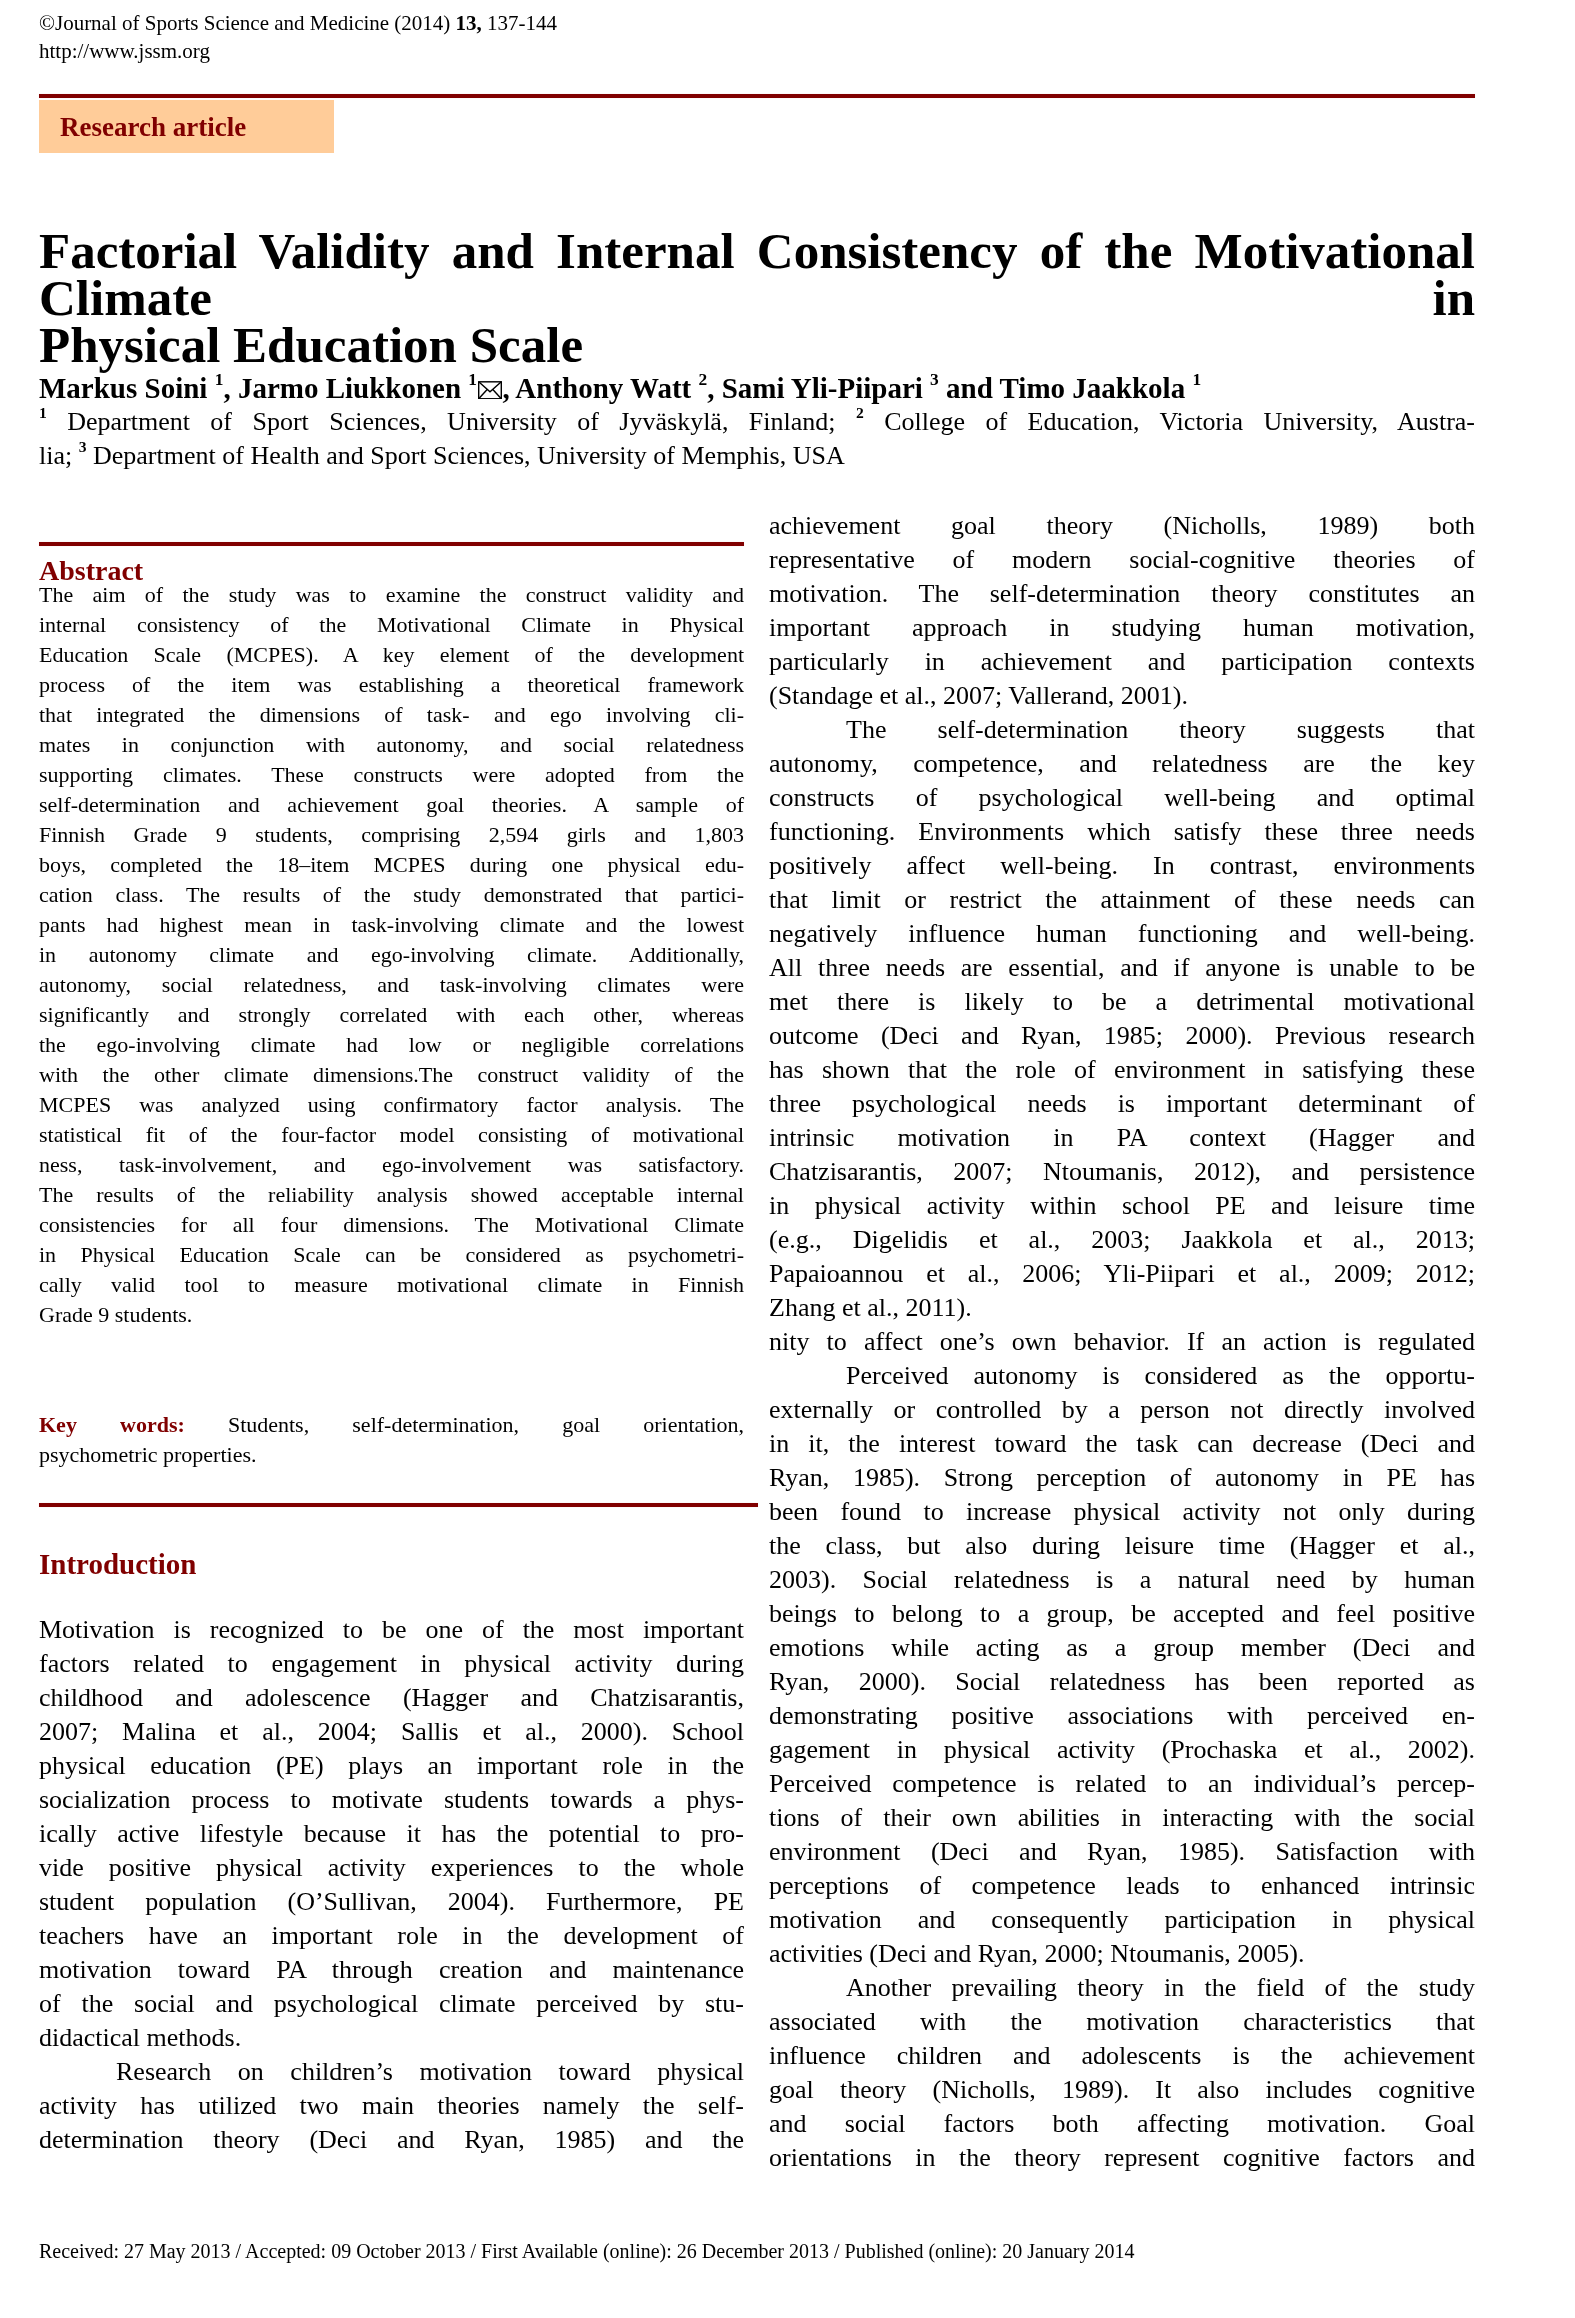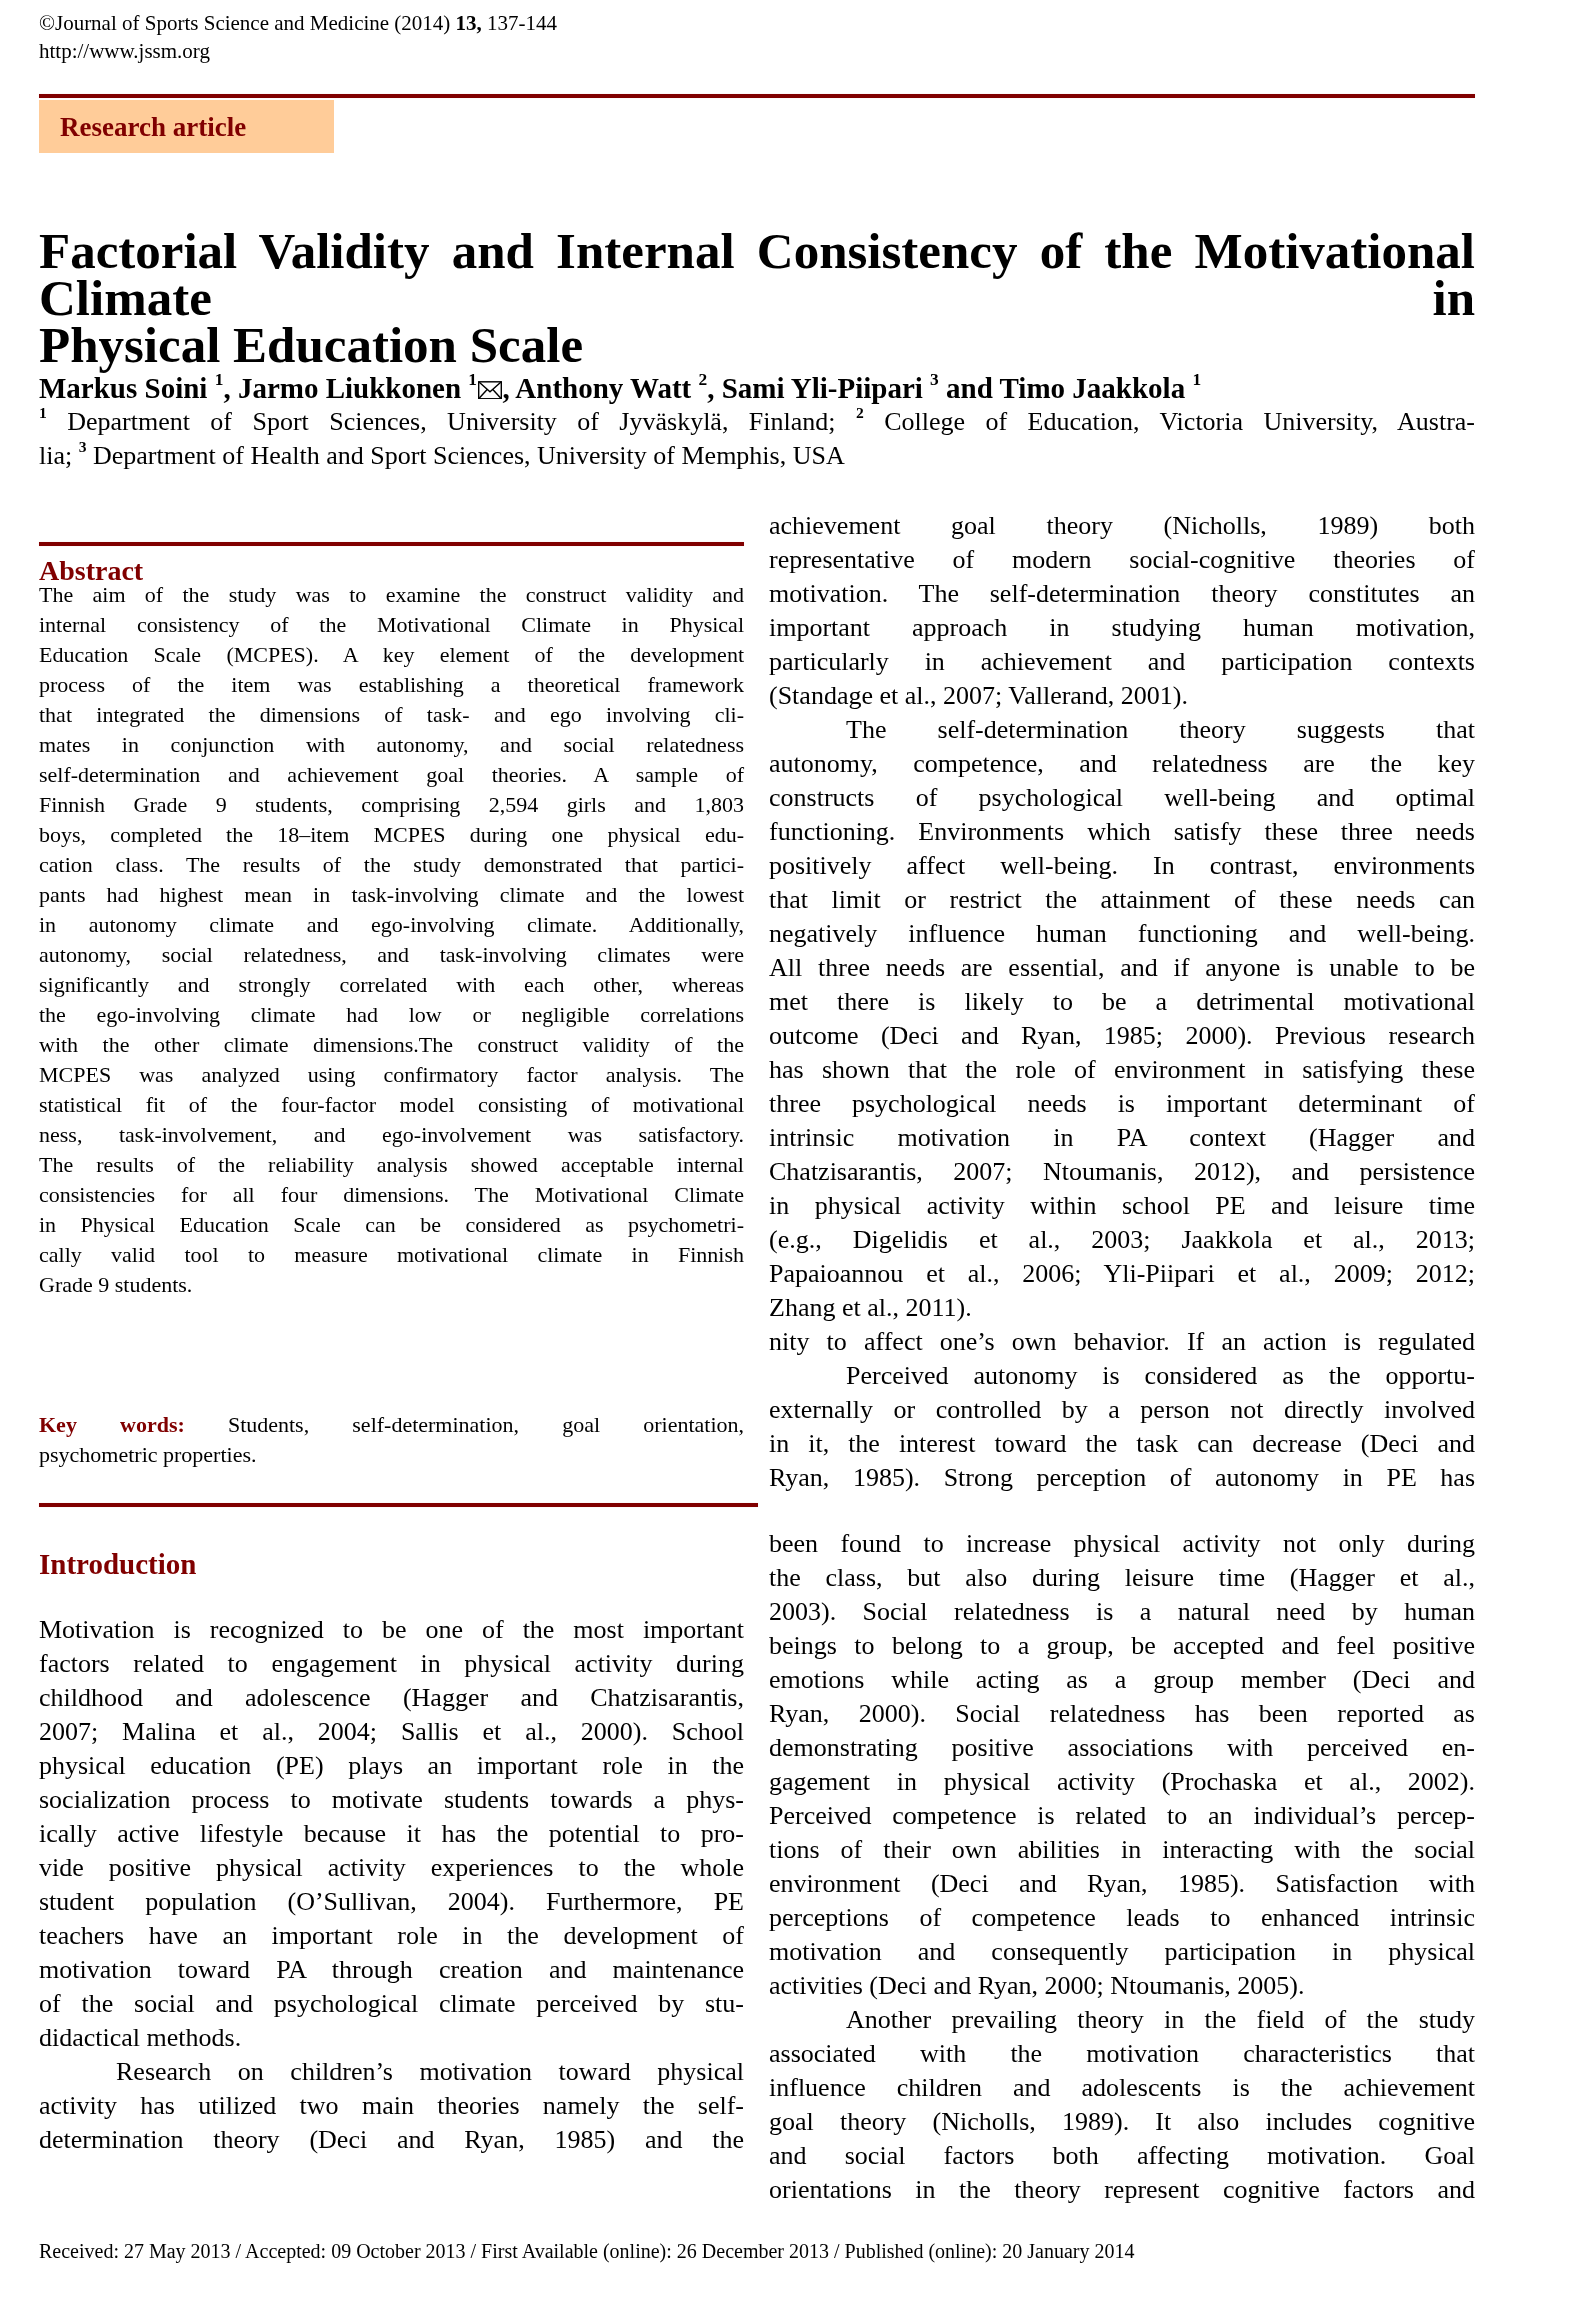--- a/index.html
+++ b/index.html
@@ -64,20 +64,21 @@
 
 <div class="rule" style="left:39px; top:542px; width:705px;"></div>
 <div class="abs section-red abstract-head" style="left:39px; top:555px;">Abstract</div>
 <div class="abs abstract-body" id="abstract-body" style="left:39px; top:580px; width:705px;">
     <span class="jline" style="white-space: normal; width: 100%;">The aim of the study was to examine the construct validity and</span>
     <span class="jline" style="white-space: normal; width: 100%;">internal consistency of the Motivational Climate in Physical</span>
     <span class="jline" style="white-space: normal; width: 100%;">Education Scale (MCPES). A key element of the development</span>
     <span class="jline" style="white-space: normal; width: 100%;">process of the item was establishing a theoretical framework</span>
     <span class="jline" style="white-space: normal; width: 100%;">that integrated the dimensions of task- and ego involving cli-</span>
     <span class="jline" style="white-space: normal; width: 100%;">mates in conjunction with autonomy, and social relatedness</span>
+    <span class="jline" style="white-space: normal; width: 100%;">supporting climates. These constructs were adopted from the</span>
     <span class="jline" style="white-space: normal; width: 100%;">self-determination and achievement goal theories. A sample of</span>
     <span class="jline" style="white-space: normal; width: 100%;">Finnish Grade 9 students, comprising 2,594 girls and 1,803</span>
     <span class="jline" style="white-space: normal; width: 100%;">boys, completed the 18–item MCPES during one physical edu-</span>
     <span class="jline" style="white-space: normal; width: 100%;">cation class. The results of the study demonstrated that partici-</span>
     <span class="jline" style="white-space: normal; width: 100%;">pants had highest mean in task-involving climate and the lowest</span>
     <span class="jline" style="white-space: normal; width: 100%; font-family: Liberation Serif, serif;">in autonomy climate and ego-involving climate. Additionally,</span>
     <span class="jline" style="white-space: normal; width: 100%;">autonomy, social relatedness, and task-involving climates were</span>
     <span class="jline" style="white-space: normal; width: 100%;">significantly and strongly correlated with each other, whereas</span>
     <span class="jline" style="white-space: normal; width: 100%;">the ego-involving climate had low or negligible correlations</span>
     <span class="jline" style="white-space: normal; width: 100%;">with the other climate dimensions.The construct validity of the</span>
@@ -139,21 +140,21 @@
     <span class="jline" style="white-space: normal; width: 100%;">Chatzisarantis, 2007; Ntoumanis, 2012), and persistence</span>
     <span class="jline" style="white-space: normal; width: 100%;">in physical activity within school PE and leisure time</span>
     <span class="jline" style="white-space: normal; width: 100%;">(e.g., Digelidis et al., 2003; Jaakkola et al., 2013;</span>
     <span class="jline" style="white-space: normal; width: 100%;">Papaioannou et al., 2006; Yli-Piipari et al., 2009; 2012;</span>
     <span class="jline last" style="white-space: normal; width: 100%;">Zhang et al., 2011).</span>
     <span class="jline" style="white-space: normal; width: 100%;">nity to affect one’s own behavior. If an action is regulated</span>
     <span class="jline indent" style="white-space: normal; width: 100%;">Perceived autonomy is considered as the opportu-</span>
     <span class="jline" style="white-space: normal; width: 100%;">externally or controlled by a person not directly involved</span>
     <span class="jline" style="white-space: normal; width: 100%;">in it, the interest toward the task can decrease (Deci and</span>
     <span class="jline" style="white-space: normal; width: 100%;">Ryan, 1985). Strong perception of autonomy in PE has</span>
-    <span class="jline" style="white-space: normal; width: 100%; margin-top: 32px;">been found to increase physical activity not only during</span>
+    <span class="jline" style="white-space: normal; width: 100%;">been found to increase physical activity not only during</span>
     <span class="jline" style="white-space: normal; width: 100%;">the class, but also during leisure time (Hagger et al.,</span>
     <span class="jline" style="white-space: normal; width: 100%;">2003). Social relatedness is a natural need by human</span>
     <span class="jline" style="white-space: normal; width: 100%;">beings to belong to a group, be accepted and feel positive</span>
     <span class="jline" style="white-space: normal; width: 100%;">emotions while acting as a group member (Deci and</span>
     <span class="jline" style="white-space: normal; width: 100%;">Ryan, 2000). Social relatedness has been reported as</span>
     <span class="jline" style="white-space: normal; width: 100%;">demonstrating positive associations with perceived en-</span>
     <span class="jline" style="white-space: normal; width: 100%;">gagement in physical activity (Prochaska et al., 2002).</span>
     <span class="jline" style="white-space: normal; width: 100%;">Perceived competence is related to an individual’s percep-</span>
     <span class="jline" style="white-space: normal; width: 100%;">tions of their own abilities in interacting with the social</span>
     <span class="jline" style="white-space: normal; width: 100%;">environment (Deci and Ryan, 1985). Satisfaction with</span>

